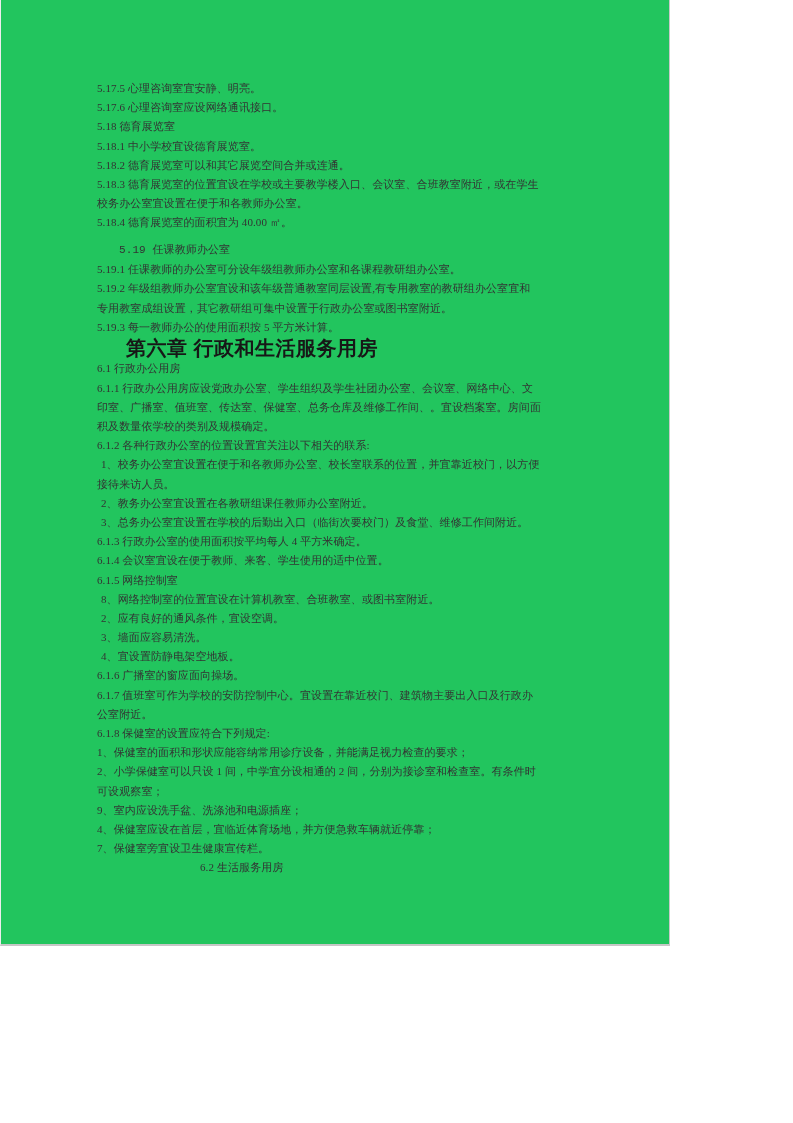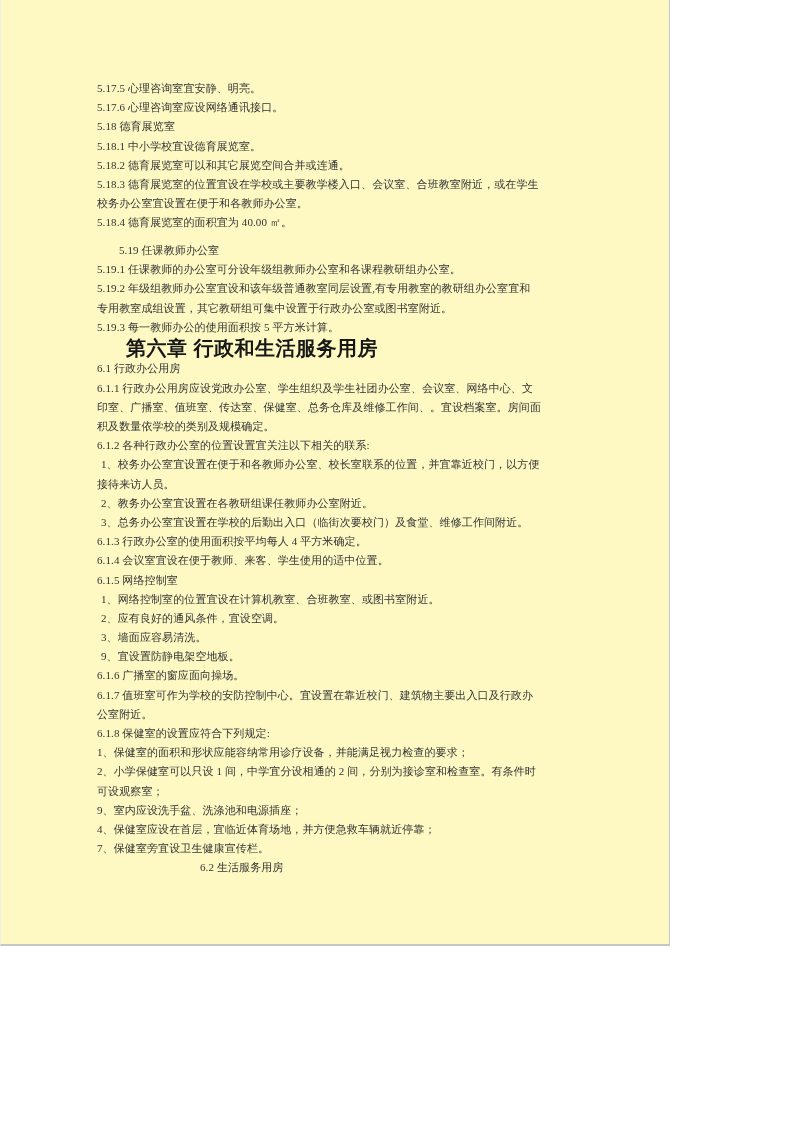--- a/index.html
+++ b/index.html
@@ -9,42 +9,42 @@
     height: 1123px;
     background: #ffffff;
     overflow: hidden;
   }
   .doc-page {
     position: absolute;
     left: 0;
     top: 0;
     width: 668px;
     height: 944px;
-    background: #fef9c3;
+    background: #22c55e;
     border-left: 1px solid #ededed;
     border-right: 1px solid #c9c9c9;
     border-bottom: 2px solid #c6c6c6;
     box-sizing: content-box;
   }
   .text-flow {
     position: absolute;
     left: 96px;
     top: 79px;
     width: 470px;
     color: #333333;
     font-family: "Liberation Serif", "DejaVu Serif", serif;
   }
   .line {
     height: 19.2px;
     line-height: 19.2px;
     font-size: 11px;
     white-space: nowrap;
     letter-spacing: 0.1px;
   }
-  .gap-before { margin-top: 8.5px; }
+  .gap-before { margin-top: 8.5px; font-family: Liberation Mono, monospace; }
   .ind-22 { padding-left: 22px; }
   .ind-4 { padding-left: 4px; }
   .ind-103 { padding-left: 103px; }
   .chapter-heading {
     height: 22.5px;
     line-height: 22.5px;
     padding-left: 29px;
     font-family: "Liberation Sans", "DejaVu Sans", sans-serif;
     font-size: 20px;
     font-weight: bold;
@@ -80,24 +80,24 @@
         <div class="line">印室、广播室、值班室、传达室、保健室、总务仓库及维修工作间、。宜设档案室。房间面</div>
         <div class="line">积及数量依学校的类别及规模确定。</div>
         <div class="line">6.1.2 各种行政办公室的位置设置宜关注以下相关的联系:</div>
         <div class="line ind-4">1、校务办公室宜设置在便于和各教师办公室、校长室联系的位置，并宜靠近校门，以方便</div>
         <div class="line">接待来访人员。</div>
         <div class="line ind-4">2、教务办公室宜设置在各教研组课任教师办公室附近。</div>
         <div class="line ind-4">3、总务办公室宜设置在学校的后勤出入口（临街次要校门）及食堂、维修工作间附近。</div>
         <div class="line">6.1.3 行政办公室的使用面积按平均每人 4 平方米确定。</div>
         <div class="line">6.1.4 会议室宜设在便于教师、来客、学生使用的适中位置。</div>
         <div class="line">6.1.5 网络控制室</div>
-        <div class="line ind-4">1、网络控制室的位置宜设在计算机教室、合班教室、或图书室附近。</div>
+        <div class="line ind-4">8、网络控制室的位置宜设在计算机教室、合班教室、或图书室附近。</div>
         <div class="line ind-4">2、应有良好的通风条件，宜设空调。</div>
         <div class="line ind-4">3、墙面应容易清洗。</div>
-        <div class="line ind-4">9、宜设置防静电架空地板。</div>
+        <div class="line ind-4">4、宜设置防静电架空地板。</div>
         <div class="line">6.1.6 广播室的窗应面向操场。</div>
         <div class="line">6.1.7 值班室可作为学校的安防控制中心。宜设置在靠近校门、建筑物主要出入口及行政办</div>
         <div class="line">公室附近。</div>
         <div class="line">6.1.8 保健室的设置应符合下列规定:</div>
         <div class="line">1、保健室的面积和形状应能容纳常用诊疗设备，并能满足视力检查的要求；</div>
         <div class="line">2、小学保健室可以只设 1 间，中学宜分设相通的 2 间，分别为接诊室和检查室。有条件时</div>
         <div class="line">可设观察室；</div>
         <div class="line">9、室内应设洗手盆、洗涤池和电源插座；</div>
         <div class="line">4、保健室应设在首层，宜临近体育场地，并方便急救车辆就近停靠；</div>
         <div class="line">7、保健室旁宜设卫生健康宣传栏。</div>

